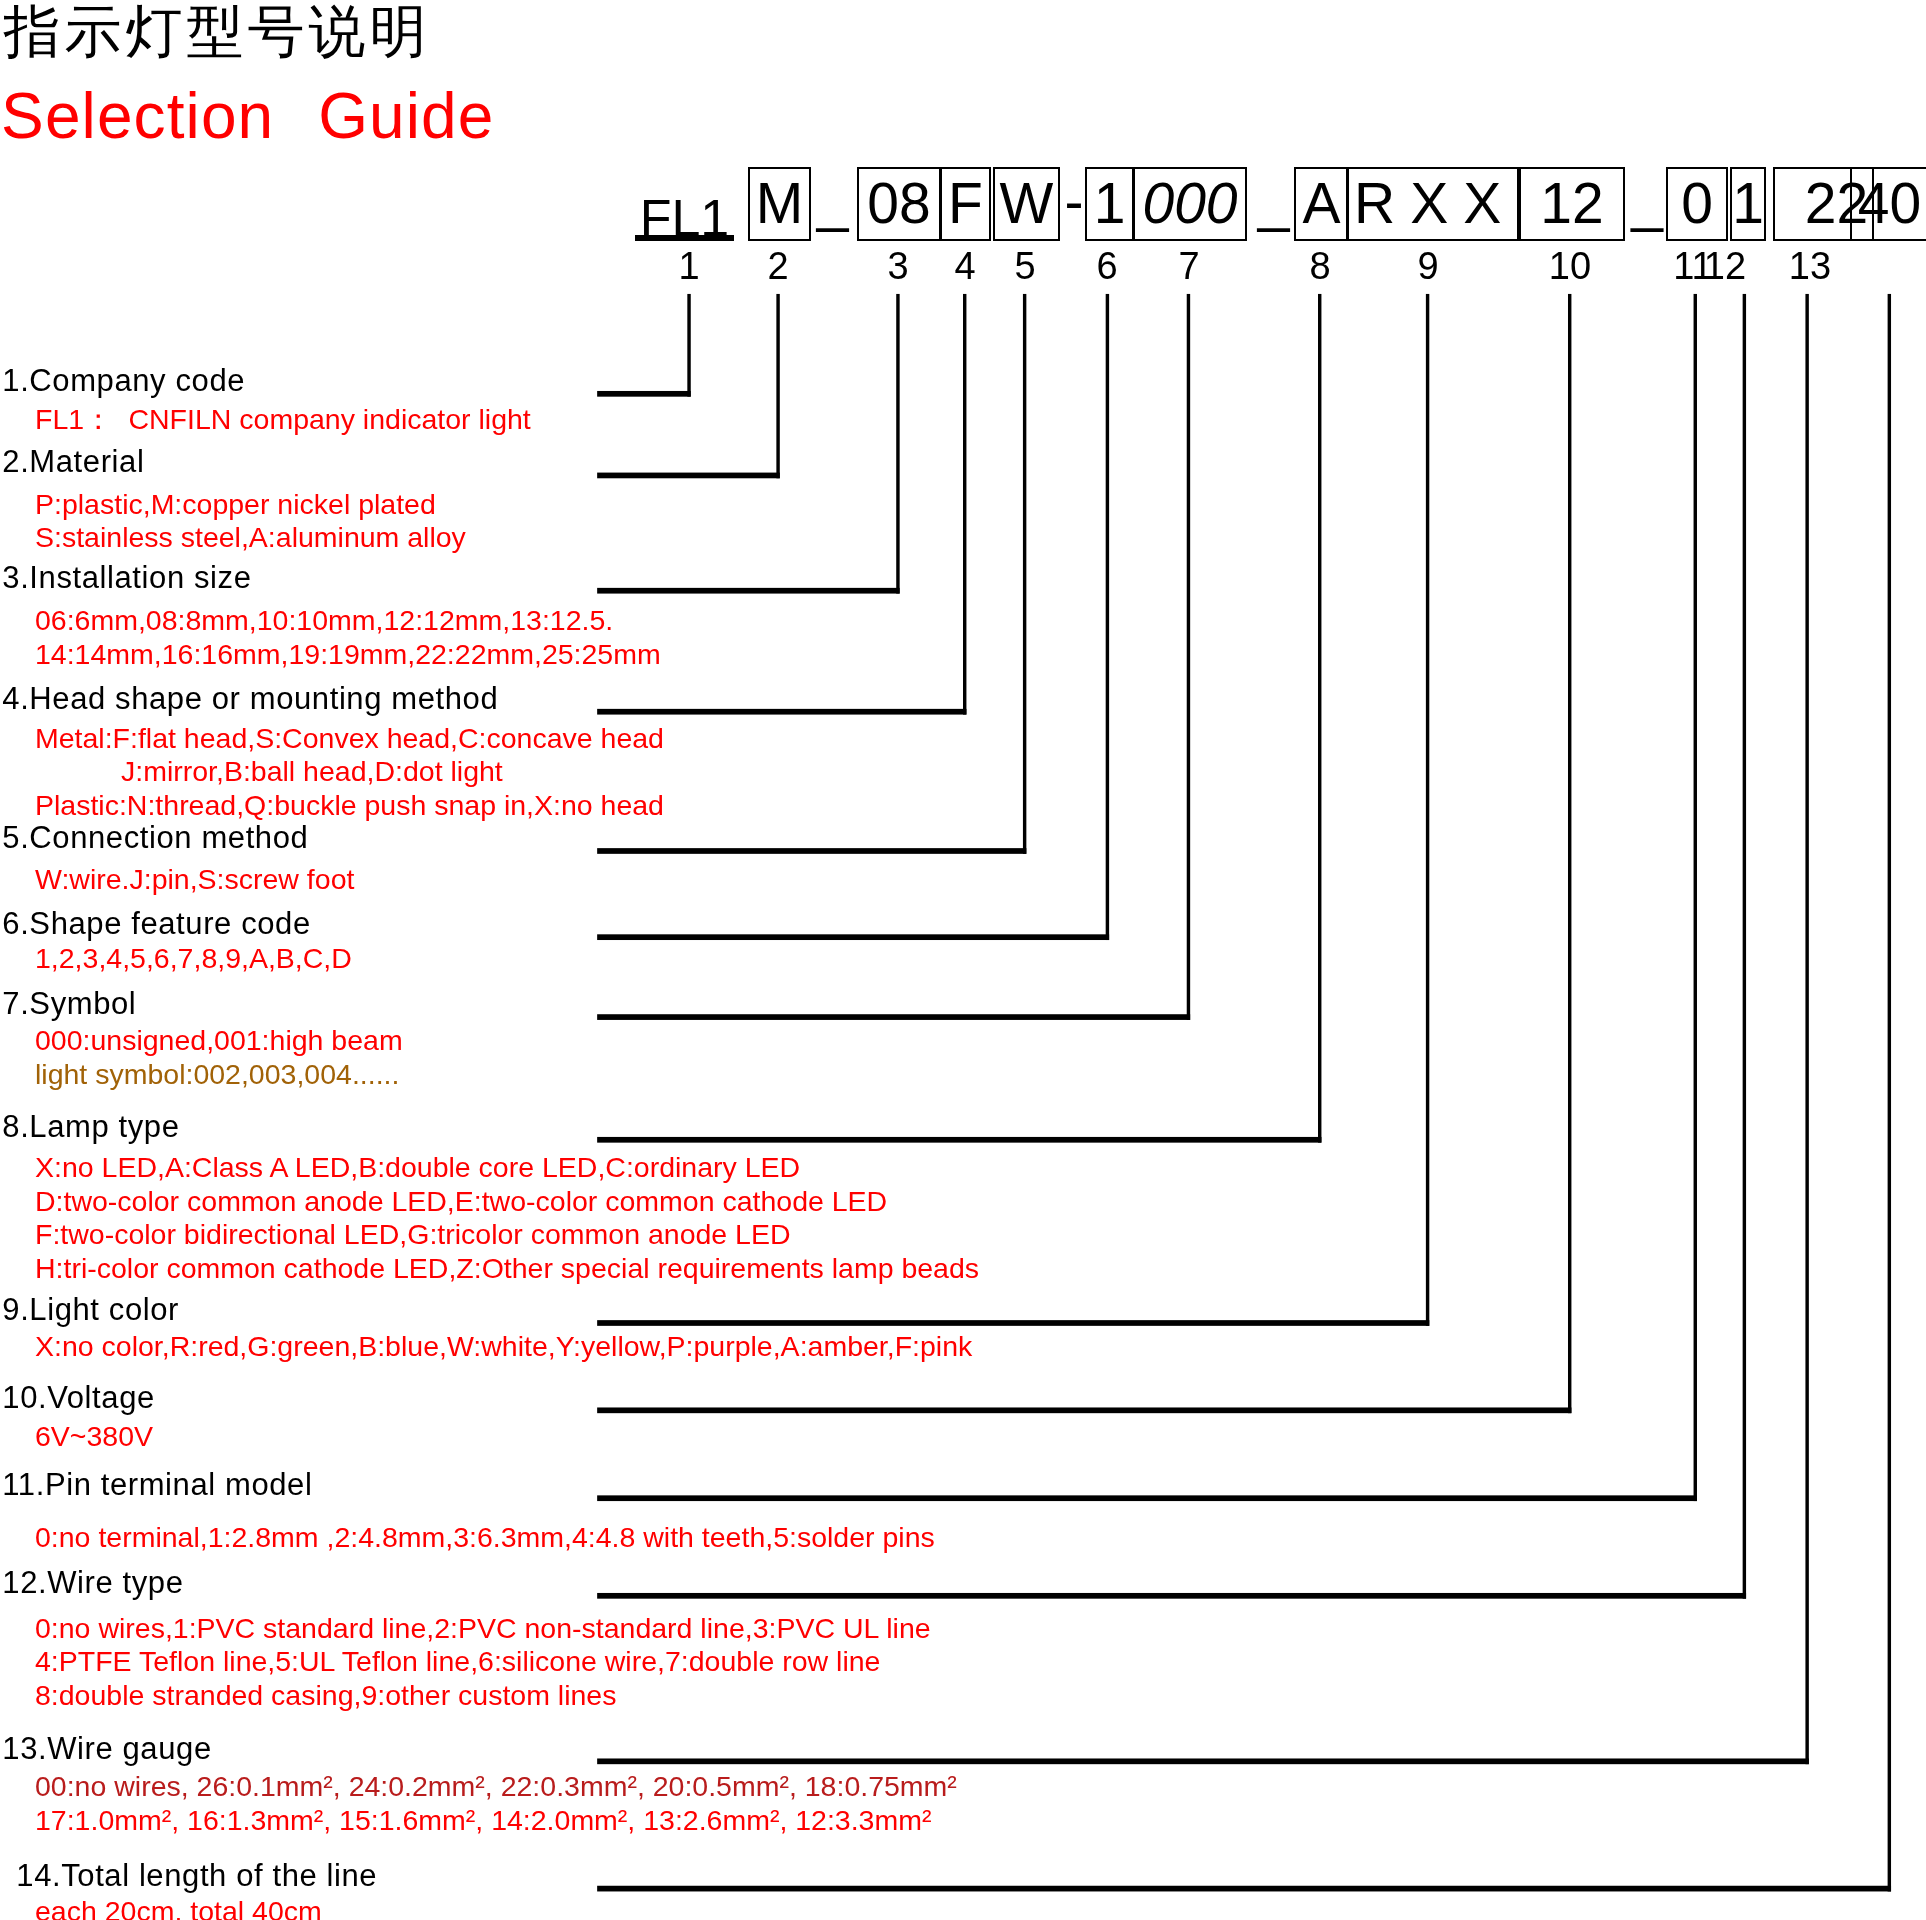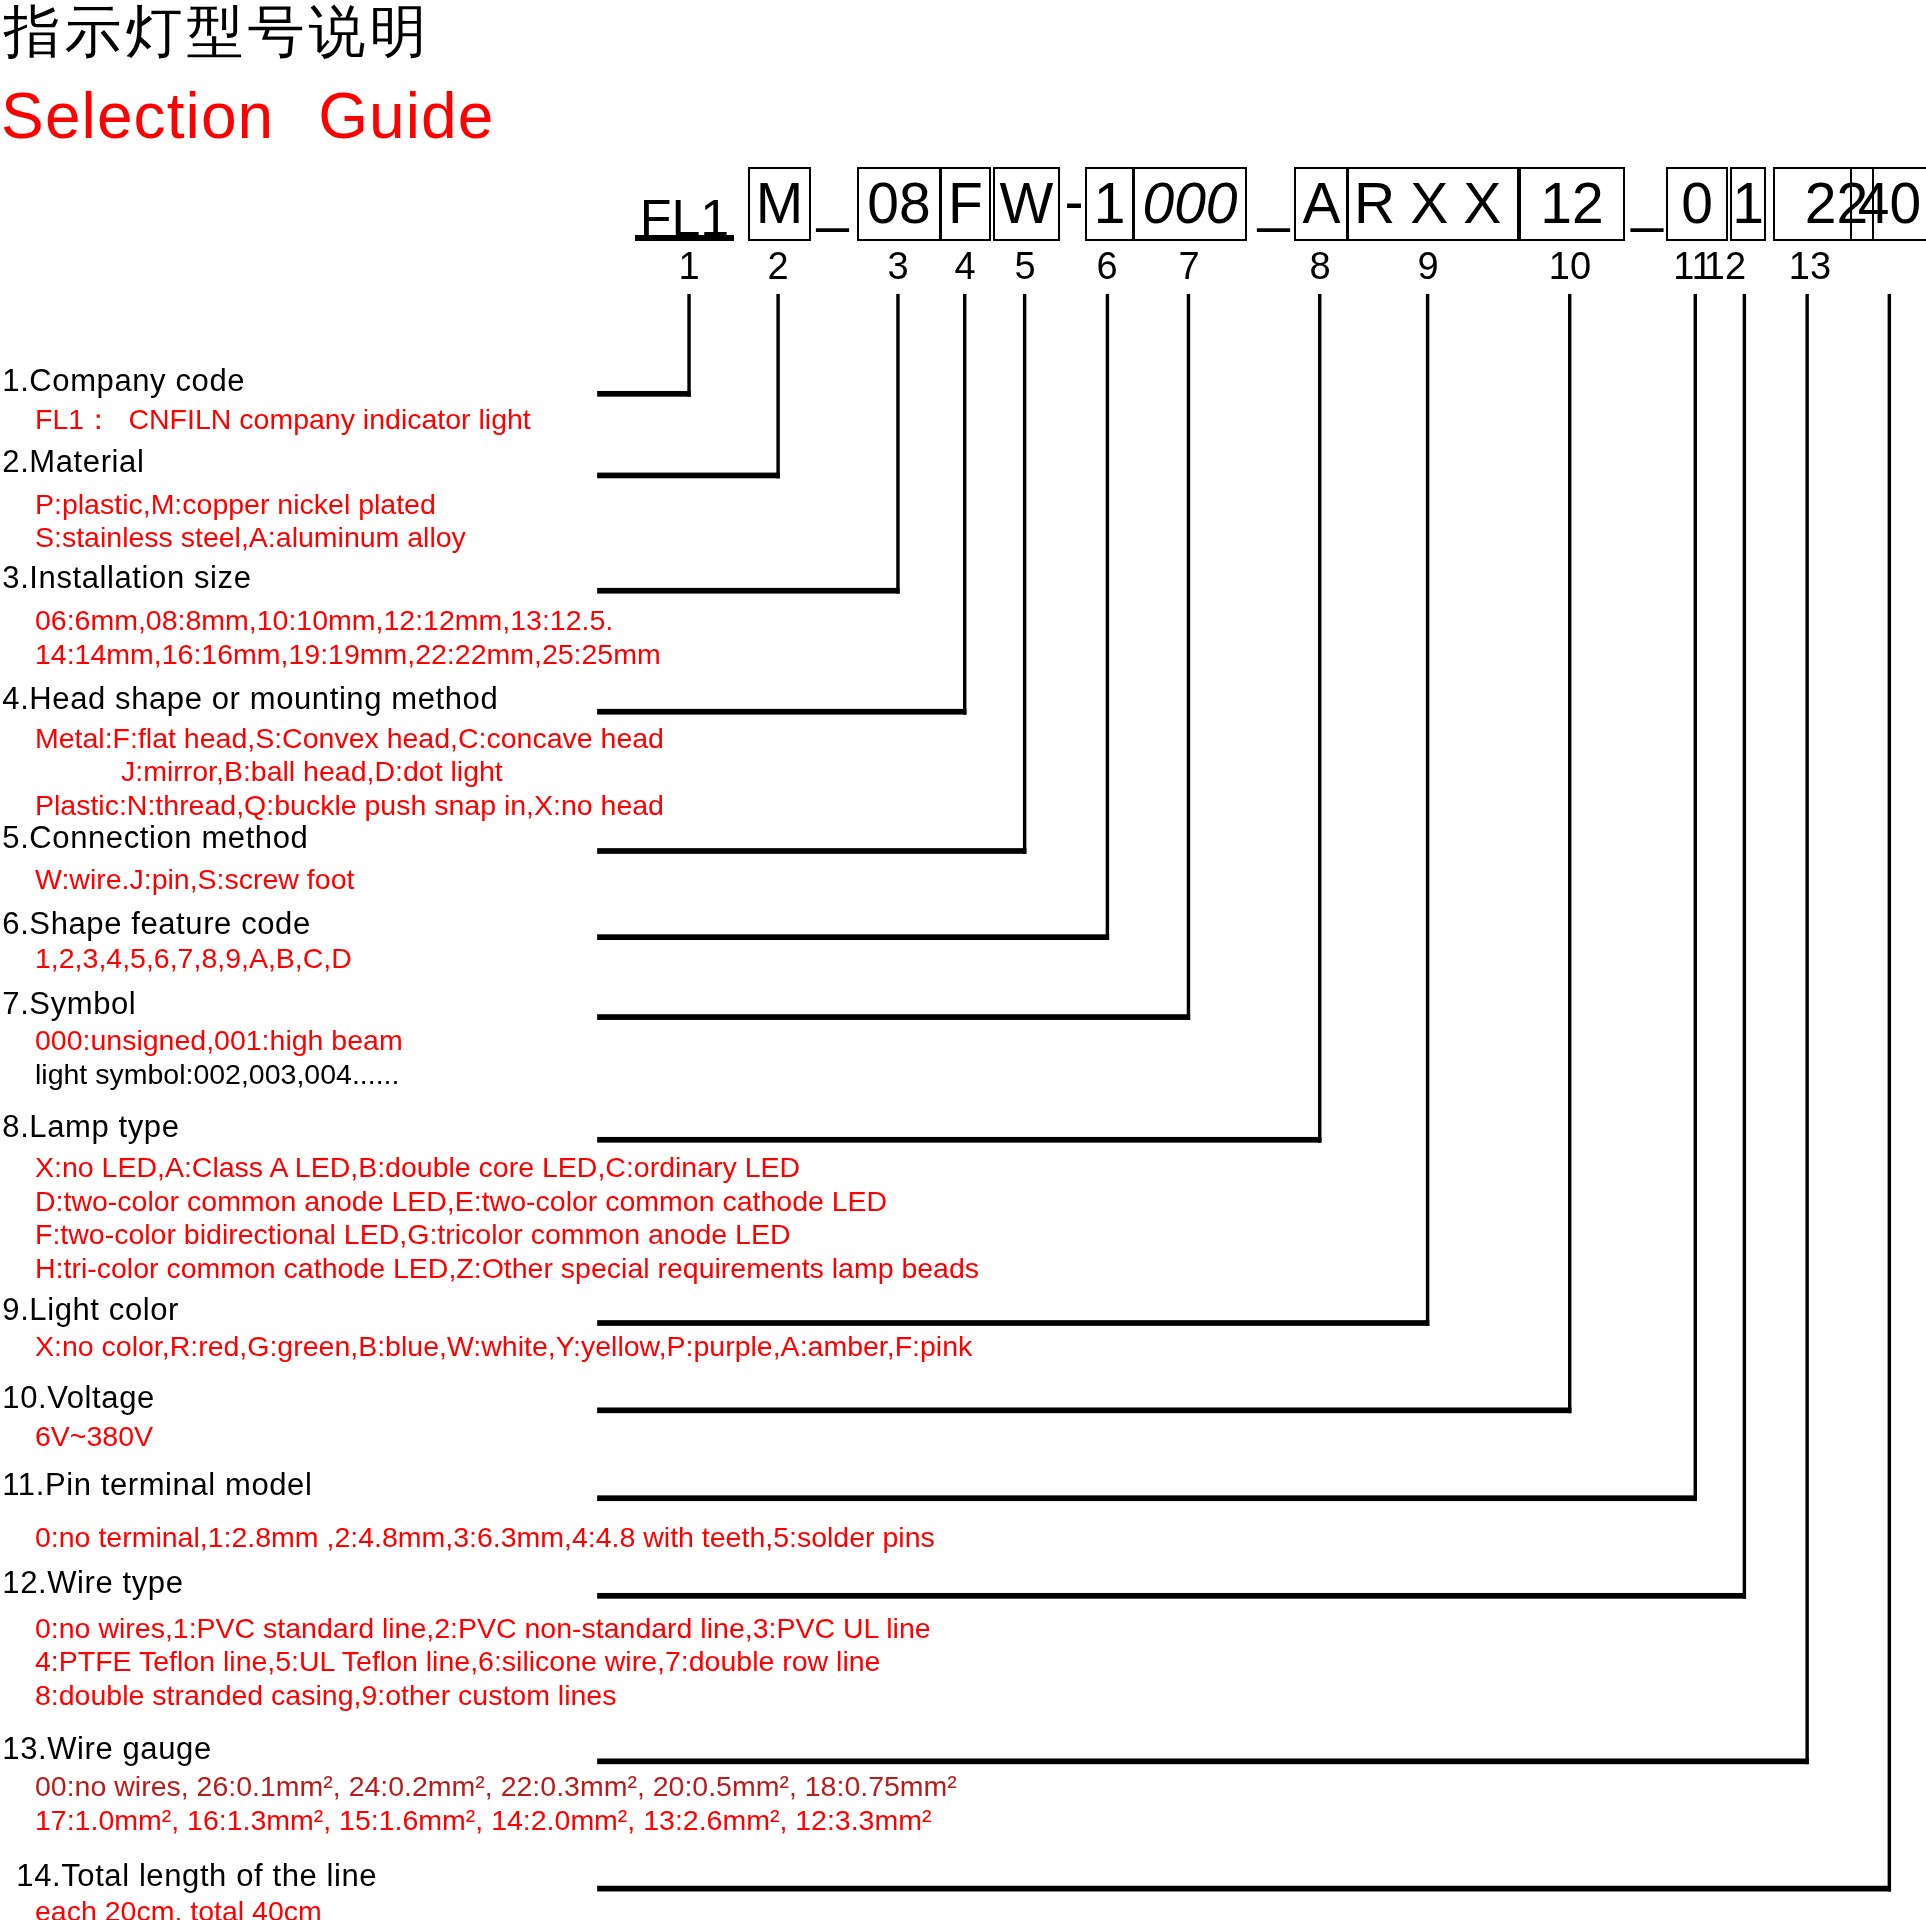--- a/index.html
+++ b/index.html
@@ -145,21 +145,21 @@
         <div class="sec-title" style="top: 822px;">5.Connection method</div>
         <div class="red-line" style="top: 864px; left: 35px; color: rgb(255, 0, 0);">W:wire.J:pin,S:screw foot</div>
       </div>
       <div>
         <div class="sec-title" style="top: 908px;">6.Shape feature code</div>
         <div class="red-line" style="top: 943px; left: 35px; color: rgb(255, 0, 0);">1,2,3,4,5,6,7,8,9,A,B,C,D</div>
       </div>
       <div>
         <div class="sec-title" style="top: 988px;">7.Symbol</div>
         <div class="red-line" style="top: 1025px; left: 35px; color: rgb(255, 0, 0);">000:unsigned,001:high beam</div>
-        <div class="red-line" style="top: 1059px; left: 35px; color: #000000;">light symbol:002,003,004......</div>
+        <div class="red-line" style="top: 1059px; left: 35px; color: #a16207;">light symbol:002,003,004......</div>
       </div>
       <div>
         <div class="sec-title" style="top: 1111px;">8.Lamp type</div>
         <div class="red-line" style="top: 1152px; left: 35px; color: rgb(255, 0, 0);">X:no LED,A:Class A LED,B:double core LED,C:ordinary LED</div>
         <div class="red-line" style="top: 1186px; left: 35px; color: rgb(255, 0, 0);">D:two-color common anode LED,E:two-color common cathode LED</div>
         <div class="red-line" style="top: 1219px; left: 35px; color: rgb(255, 0, 0);">F:two-color bidirectional LED,G:tricolor common anode LED</div>
         <div class="red-line" style="top: 1253px; left: 35px; color: rgb(255, 0, 0);">H:tri-color common cathode LED,Z:Other special requirements lamp beads</div>
       </div>
       <div>
         <div class="sec-title" style="top: 1294px;">9.Light color</div>

